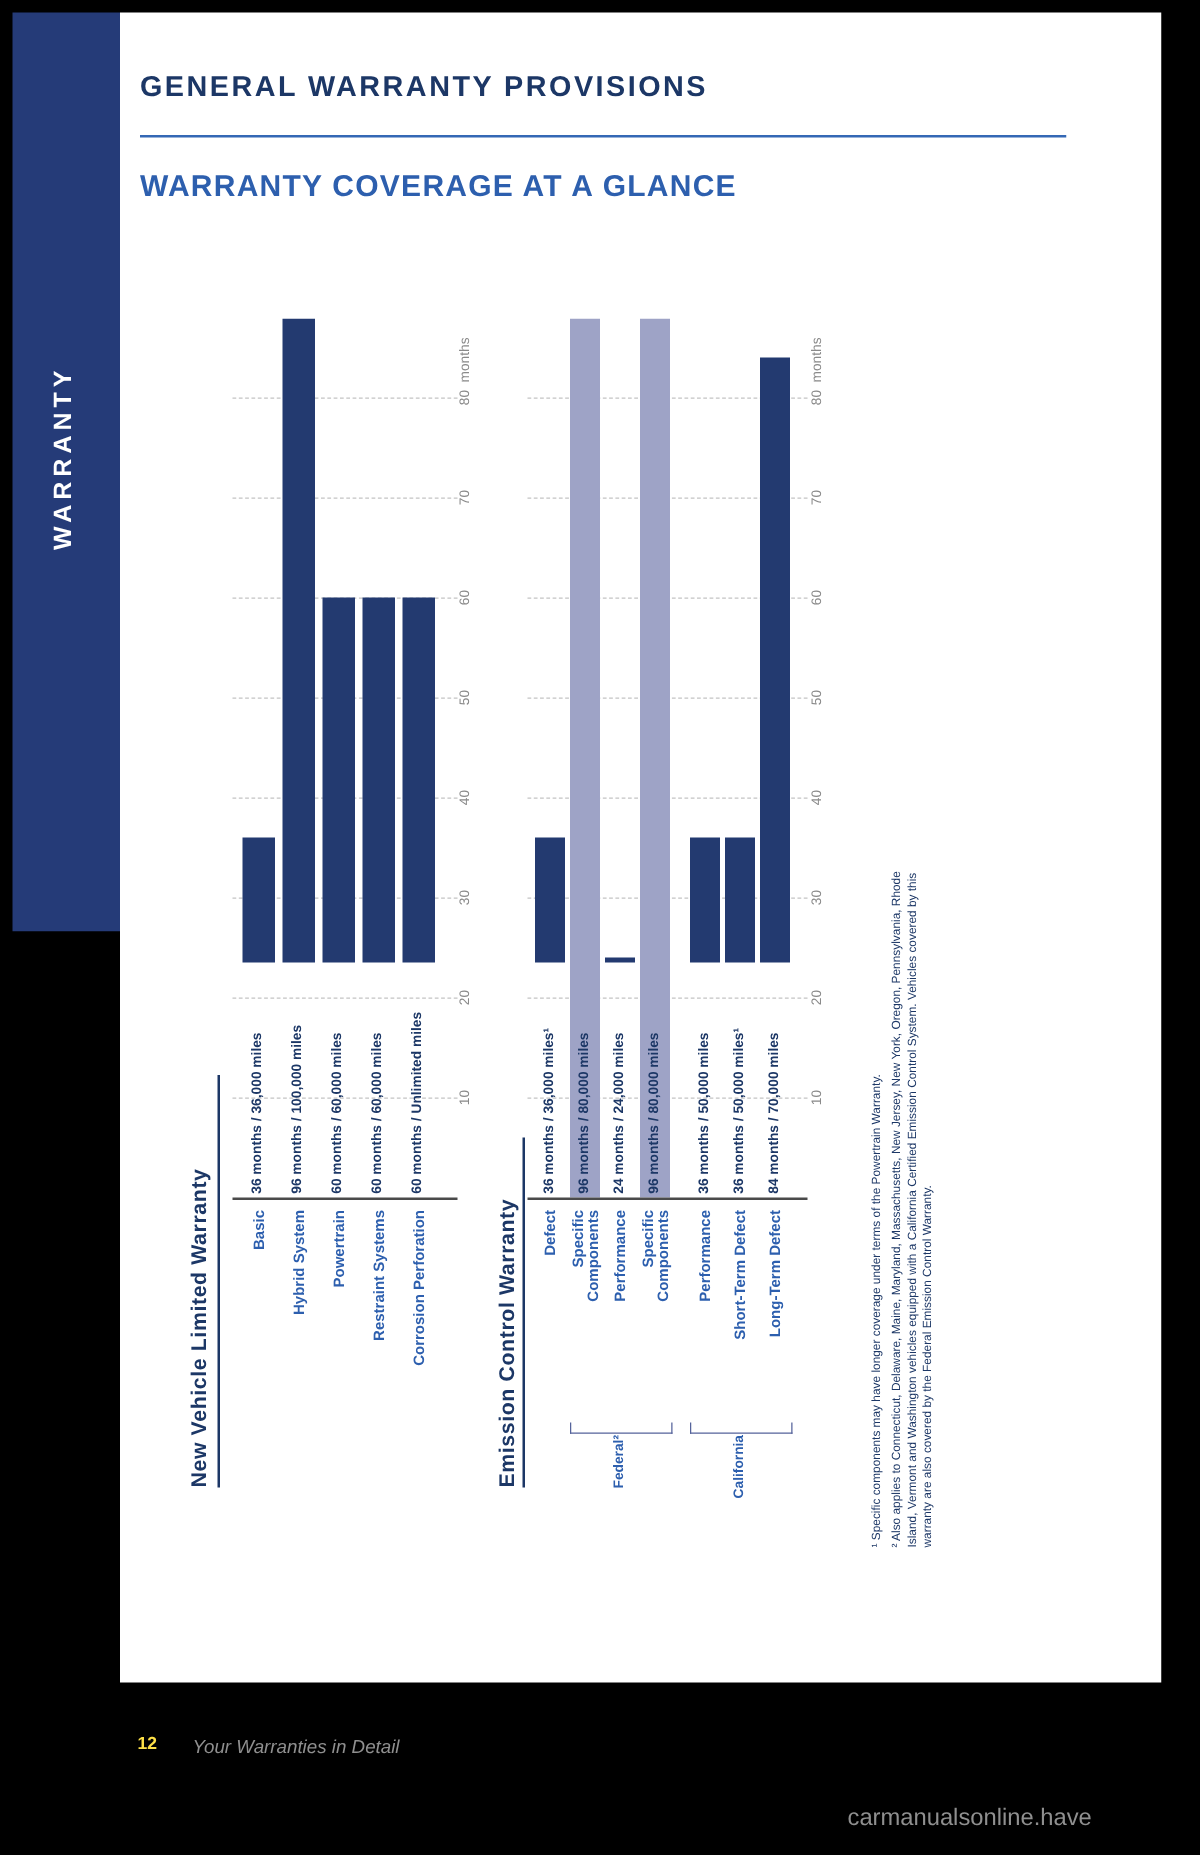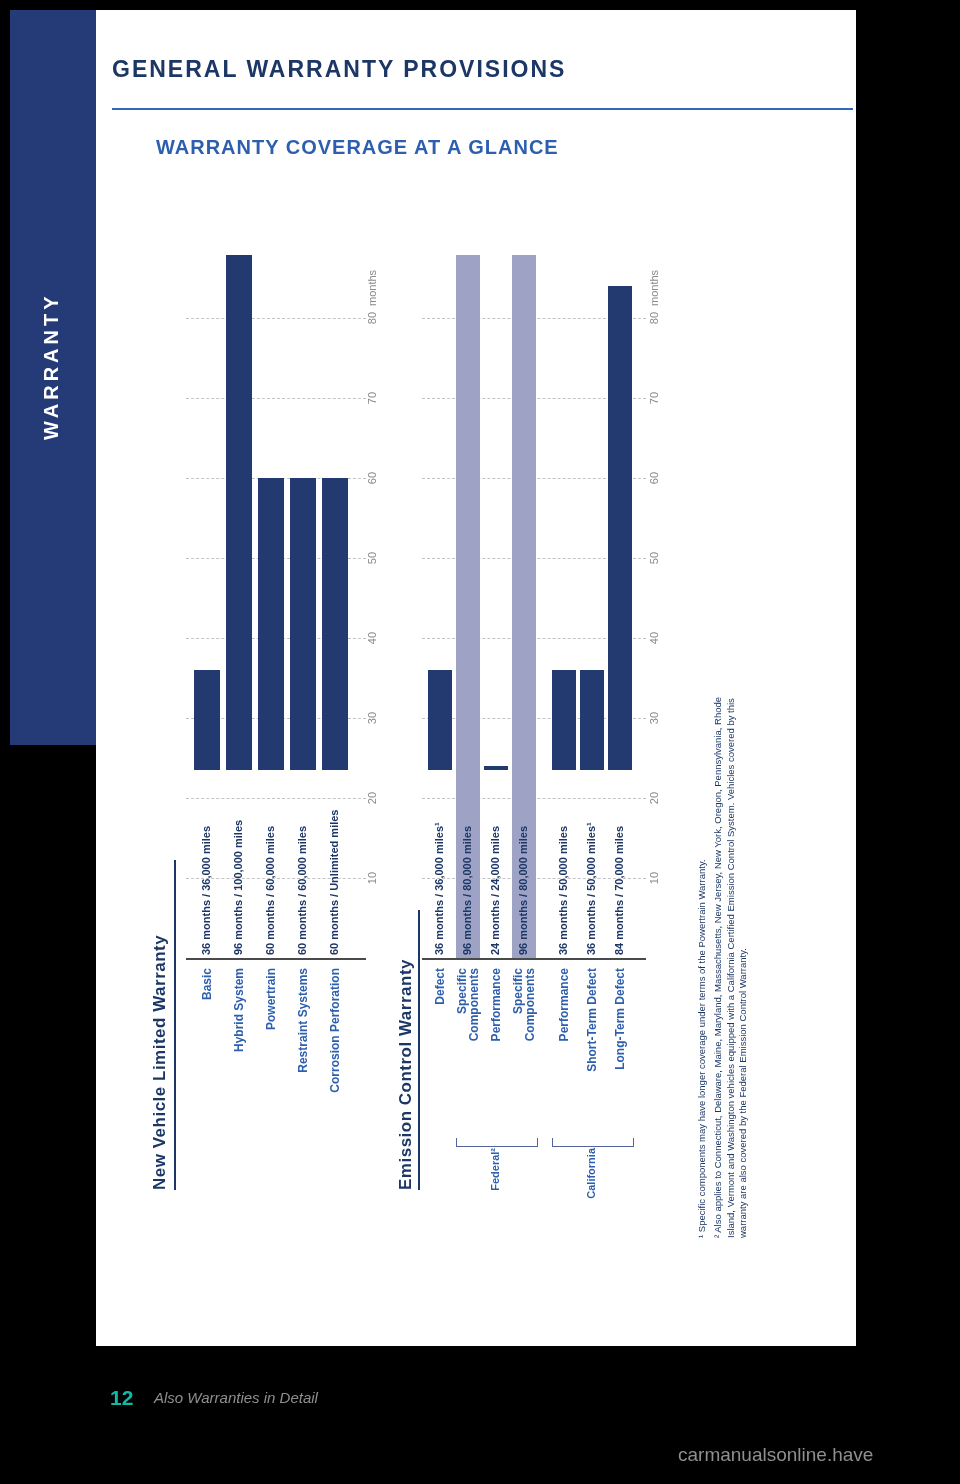--- a/index.html
+++ b/index.html
@@ -1,27 +1,27 @@
 <!DOCTYPE html>
 <html><head>
 <meta charset="utf-8">
 <style>
   html,body{margin:0;padding:0;background:#000;}
   body{width:960px;height:1484px;position:relative;font-family:"Liberation Sans",sans-serif;overflow:hidden;}
   .abs{position:absolute;}
   .rot{position:absolute;transform:rotate(-90deg);transform-origin:top left;}
-  .page{position:absolute;left:96px;top:10px;width:760px;height:1336px;background:#ffffff;}
+  .page{position:absolute;left:96px;top:10px;width:833px;height:1336px;background:#ffffff;}
   .sidebar{position:absolute;left:10px;top:10px;width:86px;height:735px;background:#253b78;}
   .sidebar-label{left:30px;top:430px;width:175px;height:28px;color:#ffffff;font-size:20px;font-weight:bold;letter-spacing:4px;}
   .h1{left:16px;top:46px;font-size:23px;font-weight:bold;letter-spacing:2px;color:#1c3766;}
   .rule{left:16px;top:98px;width:741px;height:2px;background:#3468b5;}
-  .h2{left:16px;top:126px;font-size:20px;font-weight:bold;letter-spacing:1px;color:#2d5fae;margin-left:44px;}
+  .h2{left:16px;top:126px;font-size:24px;font-weight:bold;letter-spacing:1px;color:#2d5fae;}
   .fnotes{left:600px;top:1228px;width:548px;height:62px;color:#1c3766;font-size:9.5px;line-height:1.35;}
   .fnotes p{margin:0 0 3px 0;}
-  .footer-num{left:110px;top:1386px;color:#14b8a6;font-size:21px;font-weight:bold;}
+  .footer-num{left:110px;top:1386px;color:#fde047;font-size:14px;font-weight:bold;}
   .footer-text{left:154px;top:1389px;color:#8f8f8f;font-size:15px;font-style:italic;}
   .watermark{left:678px;top:1444px;color:#8f8f8f;font-size:19px;}
 </style>
 </head>
 <body>
 
 <div>
 
   <div class="sidebar">
     <div class="rot sidebar-label">WARRANTY</div>
@@ -115,16 +115,16 @@
       <div class="rot" style="left: 517px; top: 945px; width: 182px; height: 14px; font-size: 11px; font-weight: bold; color: rgb(28, 55, 102);">84 months / 70,000 miles</div>
       <div class="rot" style="left: 512px; top: 1118px; width: 160px; height: 24px; display: flex; flex-direction: column; justify-content: center; text-align: right; white-space: pre-line; font-size: 12px; line-height: 12px; font-weight: bold; color: rgb(45, 95, 174);">Long-Term Defect</div>
       <div class="abs" style="left: 326px; top: 948px; width: 224px; height: 2px; background: rgb(74, 74, 74);"></div>
       <div class="abs" style="left: 360px; top: 1128px; width: 80px; height: 8px; border-left: 1px solid rgb(85, 99, 155); border-right: 1px solid rgb(85, 99, 155); border-bottom: 1px solid rgb(85, 99, 155);"></div>
       <div class="rot" style="left: 393px; top: 1218px; width: 80px; height: 14px; font-size: 11px; font-weight: bold; color: rgb(45, 95, 174); text-align: right;">Federal²</div>
       <div class="abs" style="left: 456px; top: 1128px; width: 80px; height: 8px; border-left: 1px solid rgb(85, 99, 155); border-right: 1px solid rgb(85, 99, 155); border-bottom: 1px solid rgb(85, 99, 155);"></div>
       <div class="rot" style="left: 489px; top: 1218px; width: 80px; height: 14px; font-size: 11px; font-weight: bold; color: rgb(45, 95, 174); text-align: right;">California</div>
     </div>
 
   <div class="abs footer-num">12</div>
-  <div class="abs footer-text">Also Warranties in Detail</div>
+  <div class="abs footer-text">Your Warranties in Detail</div>
   <div class="abs watermark">carmanualsonline.have</div>
 
 </div>
 
 </body></html>

